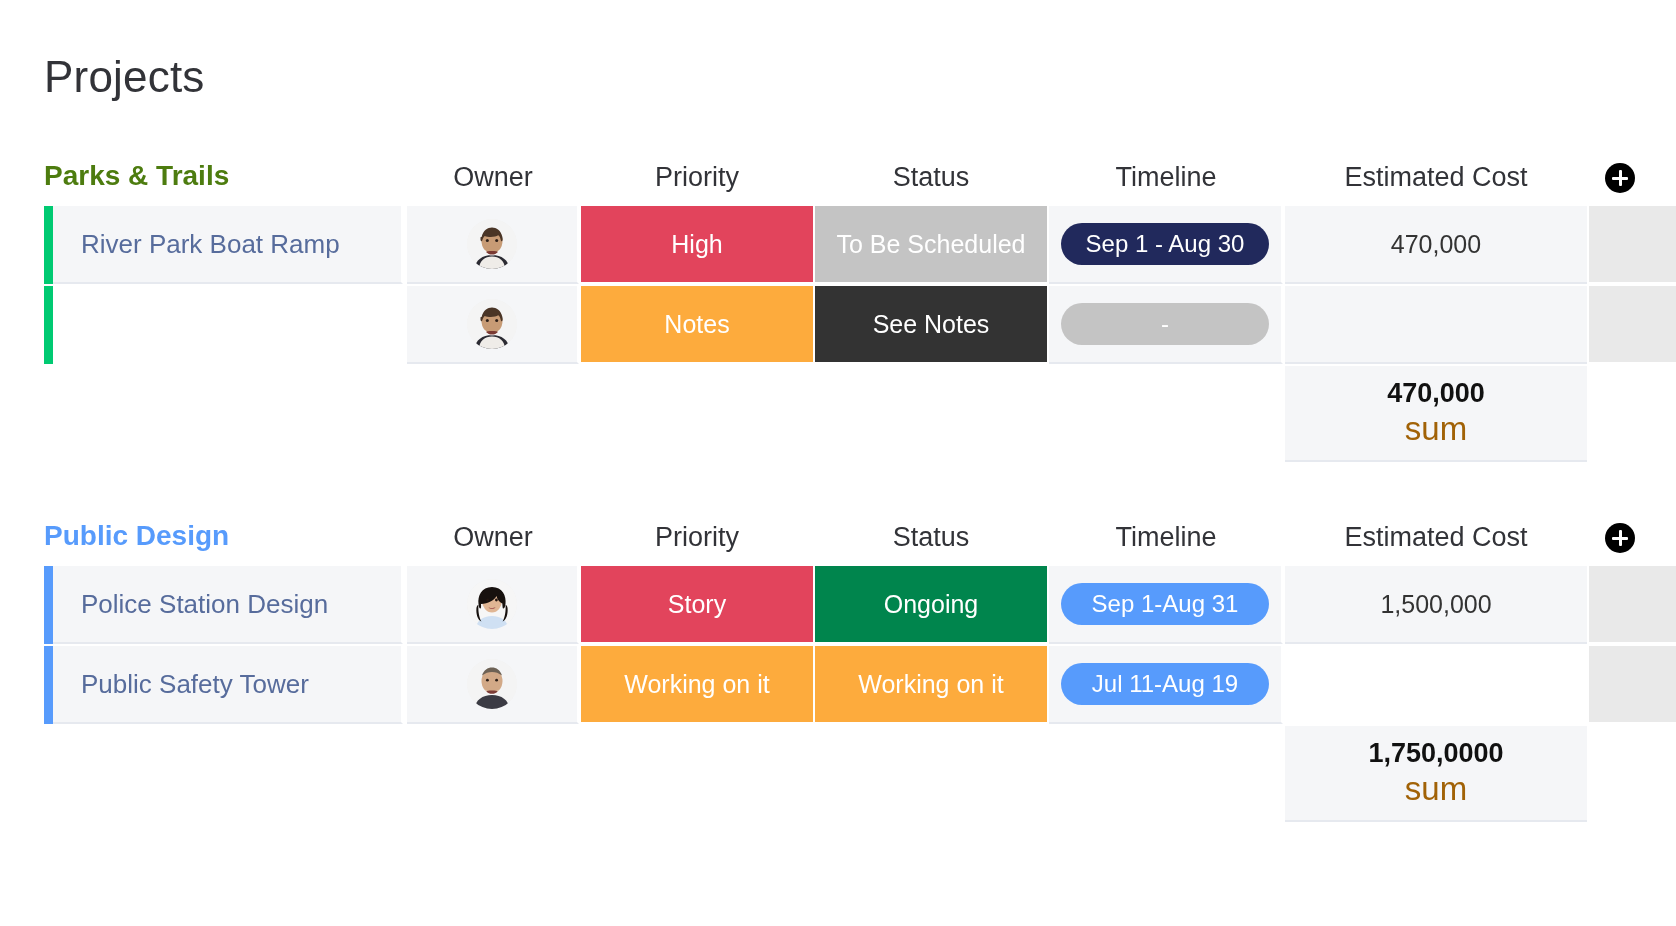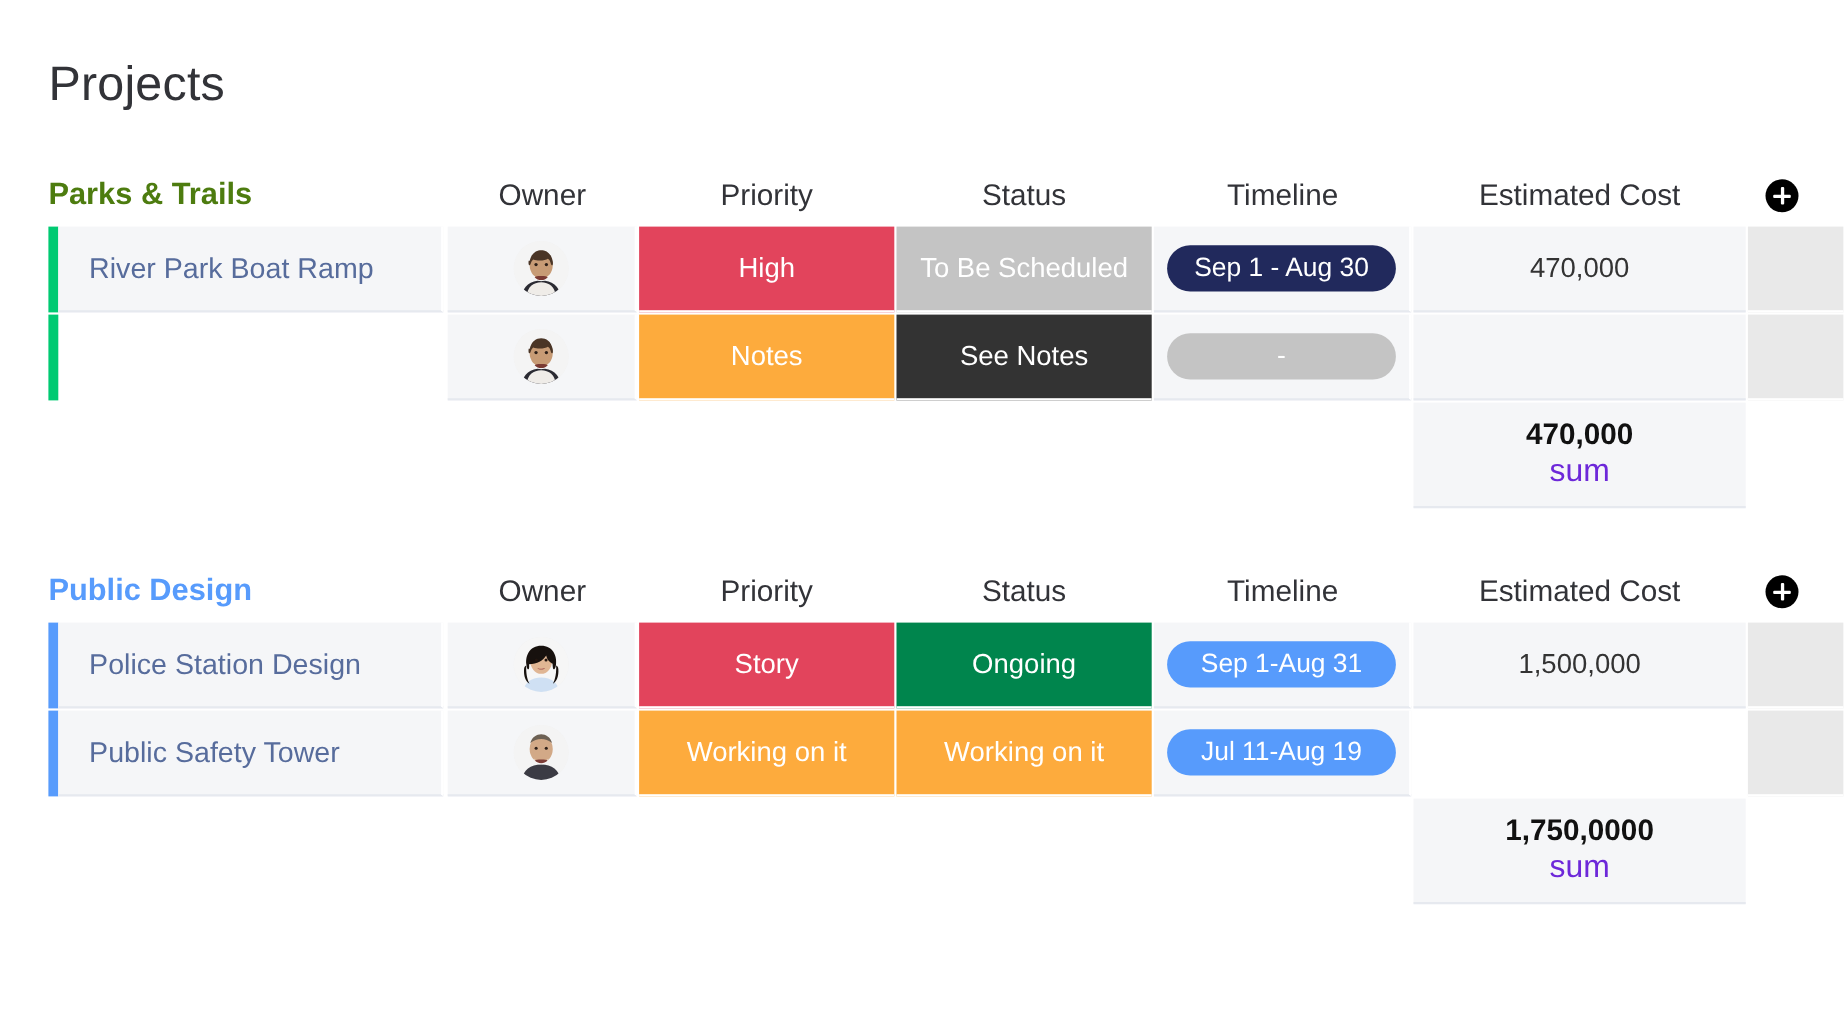--- a/index.html
+++ b/index.html
@@ -150,21 +150,21 @@
     width: 302px;
     height: 96px;
     background: #f5f6f8;
     display: flex;
     flex-direction: column;
     align-items: center;
     justify-content: center;
     border-bottom: 2px solid #e6e9ef;
   }
   .sum-value { font-size: 27px; font-weight: 700; color: #111111; line-height: 1.15; }
-  .sum-label { font-size: 29px; color: #6d28d9; line-height: 1.2; }
+  .sum-label { font-size: 33px; color: #a16207; line-height: 1.2; }
 </style>
 </head>
 <body>
 
 <div class="page">
 
   <div class="page-title">Projects</div>
 
   <div class="group" id="group-0" style="top:160px">
 

